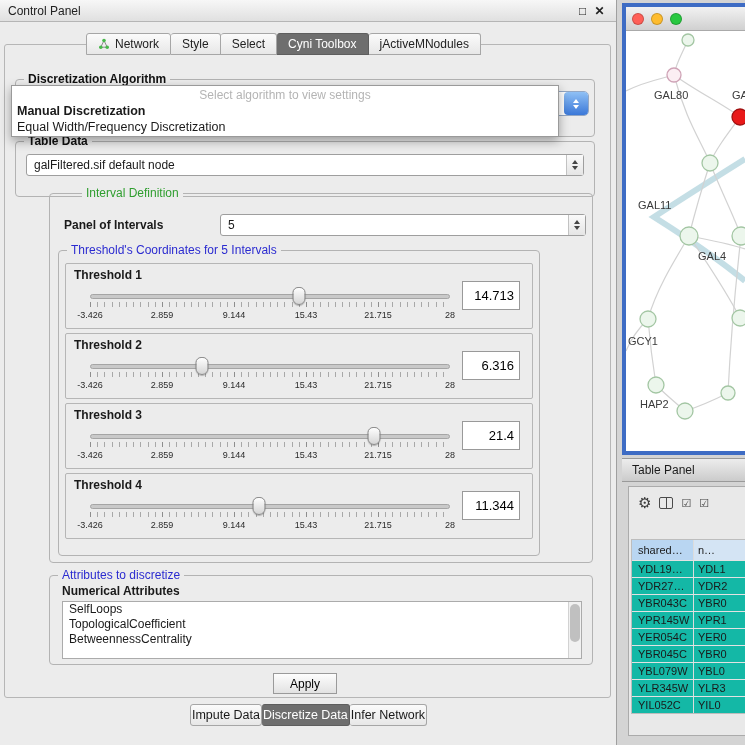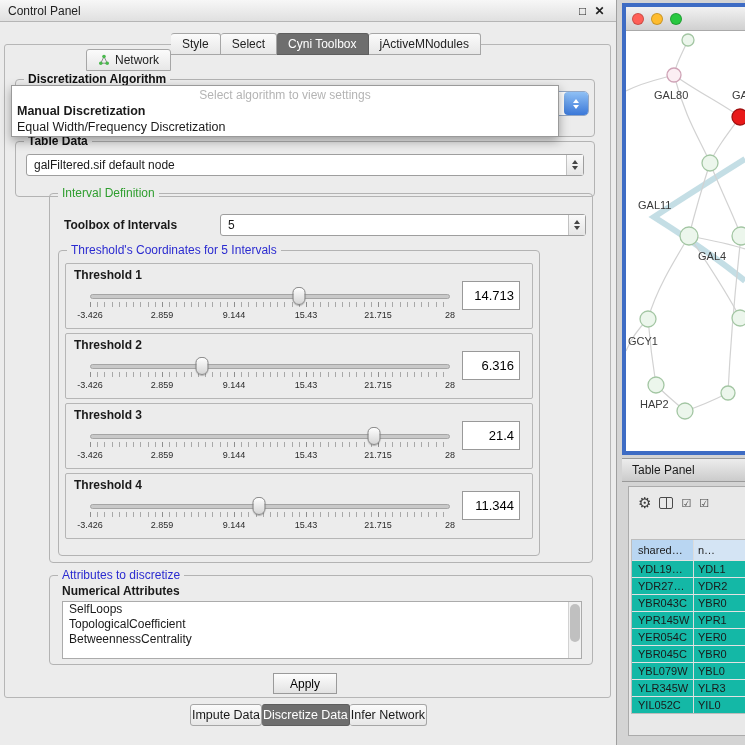--- a/index.html
+++ b/index.html
@@ -20,31 +20,31 @@
   .titlebar { height:22px; background:linear-gradient(#f7f7f7,#e0e0e0);
         border-bottom:1px solid #b5b5b5; display:flex; align-items:center;
         padding:0 8px; font-size:12px; color:#222; }
   .titlebar .spacer { flex:1; }
   .win-btn { width:17px; text-align:center; font-size:12px; color:#222; cursor:pointer; }
 
   .tabbar { position:absolute; left:86px; top:33px; display:flex; z-index:3; }
   .tab { height:22px; padding:0 11px; display:flex; align-items:center; gap:5px;
         background:linear-gradient(#fbfbfb,#e7e7e7); border:1px solid #a6a6a6; border-left:none;
         font-size:12px; color:#222; border-radius:3px 3px 0 0; cursor:pointer; white-space:nowrap; }
-  .tab.first { border-left:1px solid #a6a6a6;margin-top:16px; }
+  .tab.first { border-left:1px solid #a6a6a6; }
   .tab.selected { background:var(--selected-tab,#6e6e6e); color:#fff; border-color:#5e5e5e; }
 
   .content { position:absolute; left:4px; top:44px; width:607px; height:654px;
         border:1px solid #b6b6b6; border-radius:3px; background:#ececec; }
 
   
   .group { position:absolute; border:1px solid #b3b3b3; border-radius:4px; }
   .gtitle { position:absolute; top:-8px; left:8px; background:#ececec; padding:0 4px;
         font-size:12px; white-space:nowrap; }
-  .gtitle.green { color:var(--title-green,#2f9e2f); }
+  .gtitle.green { color:var(--title-green,#2f9e2f);margin-left:24px; }
   .gtitle.blue  { color:var(--title-blue,#2b2bd0); }
   .gtitle.dark  { color:#111; font-weight:bold; }
 
   
   .combo { position:absolute; background:#fff; border:1px solid #9e9e9e; border-radius:3px;
         display:flex; align-items:stretch; font-size:12px; cursor:pointer; }
   .combo .txt { flex:1; padding:3px 7px; white-space:nowrap; overflow:hidden; }
   .combo .arrows { width:17px; border-left:1px solid #c2c2c2;
         background:linear-gradient(#fafafa,#e5e5e5); display:flex; flex-direction:column;
         align-items:center; justify-content:center; gap:2px; }
@@ -200,21 +200,21 @@
         <span class="arrows">
             <i class="tri-up"></i>
             <i class="tri-down"></i>
           </span>
       </div>
     </div>
 
     <div class="group" style="left:44px;top:148px;width:544px;height:370px">
       <span class="gtitle green">Interval Definition</span>
 
-      <div class="bold" style="position:absolute;left:14px;top:24px">Toolbox of Intervals</div>
+      <div class="bold" style="position:absolute;left:14px;top:24px">Panel of Intervals</div>
       <div class="combo" style="left:170px;top:20px;width:366px;height:22px">
         <span class="txt">5</span>
         <span class="arrows">
             <i class="tri-up"></i>
             <i class="tri-down"></i>
           </span>
       </div>
 
       <div class="group" style="left:8px;top:56px;width:482px;height:306px">
         <span class="gtitle blue">Threshold's Coordinates for 5 Intervals</span>

